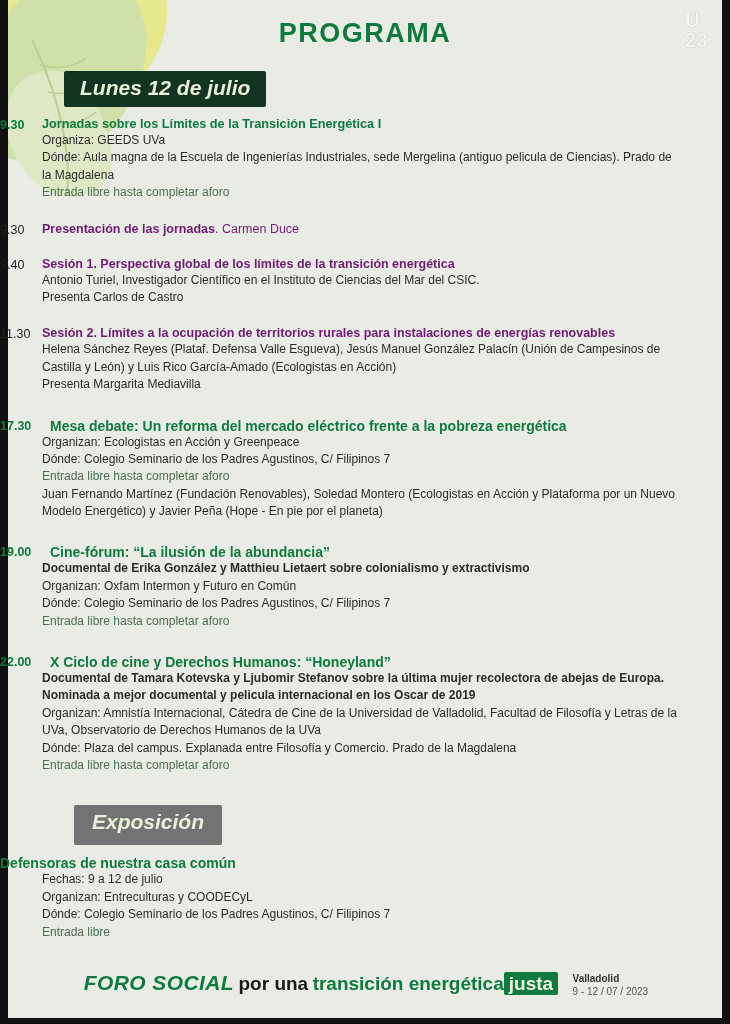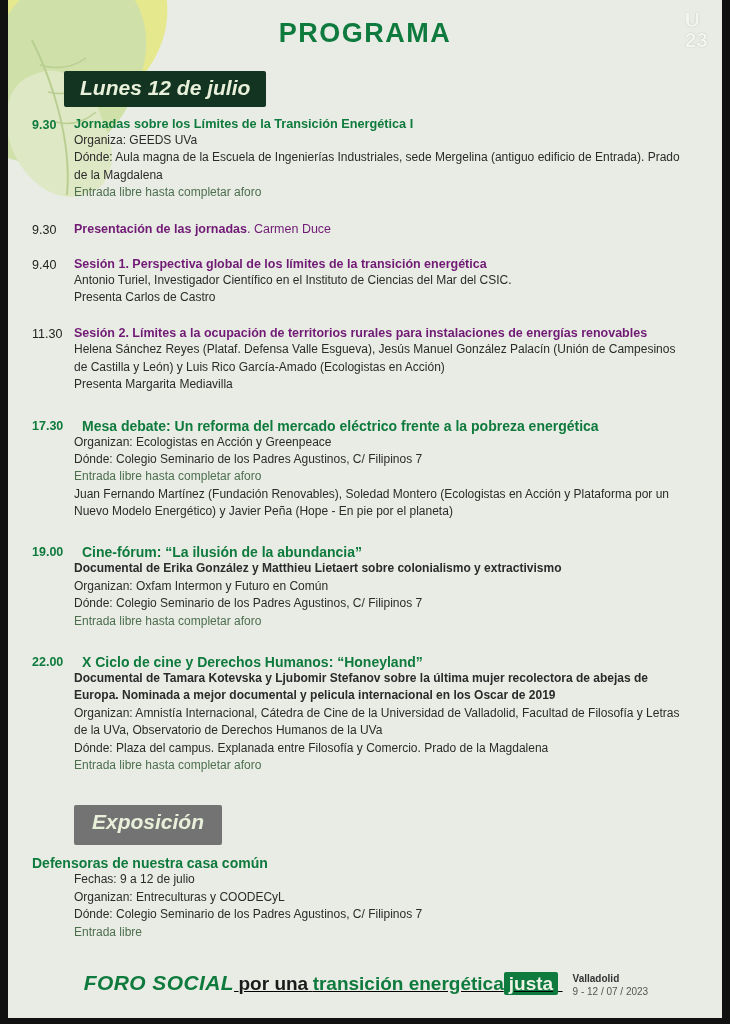--- a/index.html
+++ b/index.html
@@ -70,21 +70,21 @@
     background:#737373;
     color:#e8f0da;
     font-size:21px;
     font-weight:bold;
     padding:5px 18px 11px 18px;
     margin:22px 0 10px 74px;
     border-radius:2px;
     font-style:italic;
   }
 
-  .block{padding-right:50px;margin-bottom:9px;margin-left:32px;}
+  .block{padding-right:50px;margin-bottom:9px;}
   .row{display:flex;align-items:flex-start;}
   .time{
     color:#0f7a3d;font-weight:bold;font-size:12.5px;
     min-width:42px;flex:none;padding-top:1px;
   }
   .time.plain{color:#222;font-weight:normal;}
   .headline{
     color:#0f7a3d;font-weight:bold;font-size:12.7px;
   }
   .headline.big{font-size:14px;}
@@ -95,21 +95,20 @@
     margin-left:42px;
   }
   .detail.b{font-weight:bold;}
   .detail.greenish{color:#4d6f50;}
   .gap{height:11px;}
   .sec-gap{height:15px;}
 
   .footer{
     position:absolute;left:2px;right:0;bottom:26px;
     text-align:center;
-    text-decoration:underline;
   }
   .f1{
     display:inline-block;
     color:#0f7a3d;font-weight:bold;font-size:21px;font-style:italic;
     letter-spacing:.4px;
   }
   .f2{color:#1a1a1a;font-weight:bold;font-size:19px;}
   .f3{color:#0f7a3d;font-weight:bold;font-size:19px;}
   .fjusta{
     background:#0f7a3d;color:#eef3e6;font-weight:bold;font-size:19px;
@@ -150,21 +149,21 @@
 
     <div class="daybar">Lunes 12 de julio</div>
 
     
     <div class="block">
       <div class="row">
         <span class="time">9.30</span>
         <span class="headline">Jornadas sobre los  Límites de la Transición Energética I</span>
       </div>
       <div class="detail">Organiza: GEEDS UVa</div>
-      <div class="detail">Dónde: Aula magna de la Escuela de Ingenierías Industriales, sede Mergelina (antiguo edificio de Entrada). Prado de la Magdalena</div>
+      <div class="detail">Dónde: Aula magna de la Escuela de Ingenierías Industriales, sede Mergelina (antiguo pelicula de Ciencias). Prado de la Magdalena</div>
       <div class="detail greenish">Entrada libre hasta completar aforo</div>
     </div>
 
     <div class="gap"></div>
 
     
     <div class="block">
       <div class="row">
         <span class="time plain">9.30</span>
         <span class="hl-dark"><span>Presentación de las jornadas</span><span class="norm">. Carmen Duce</span></span>

